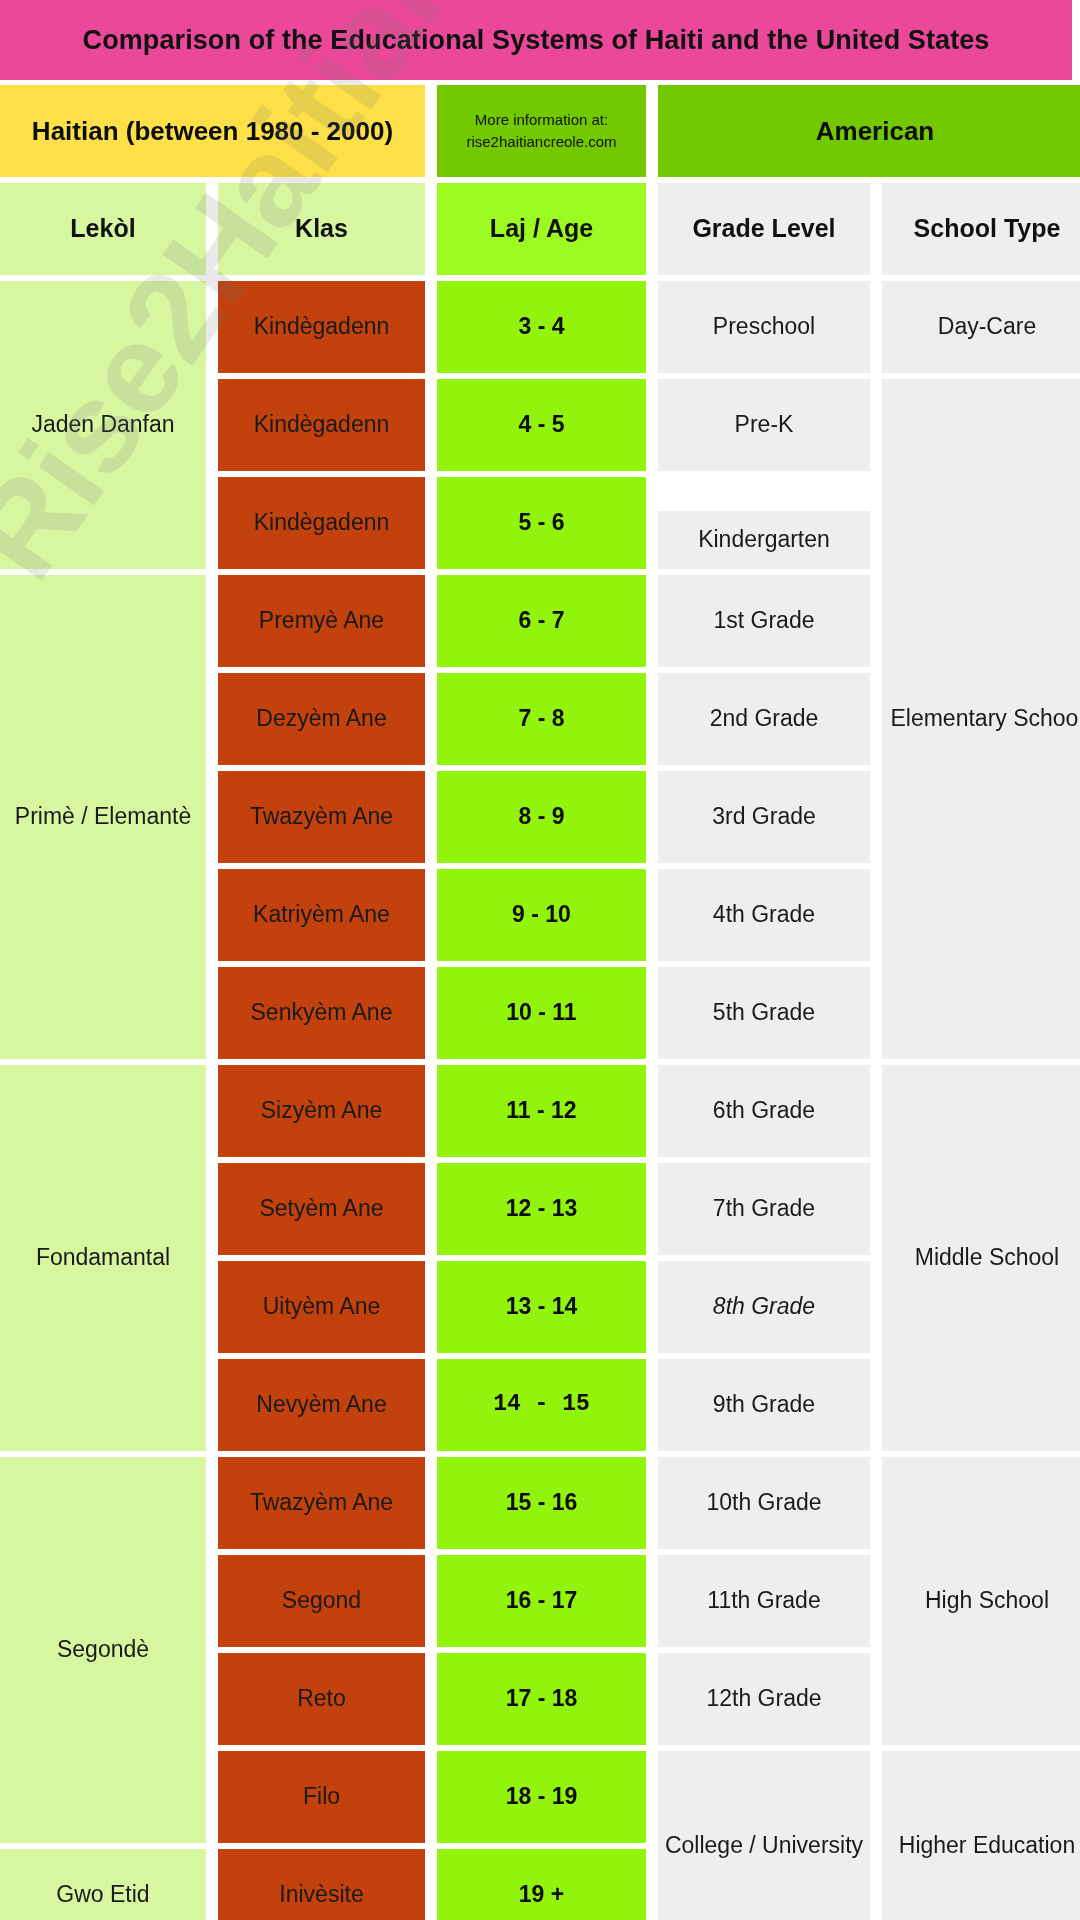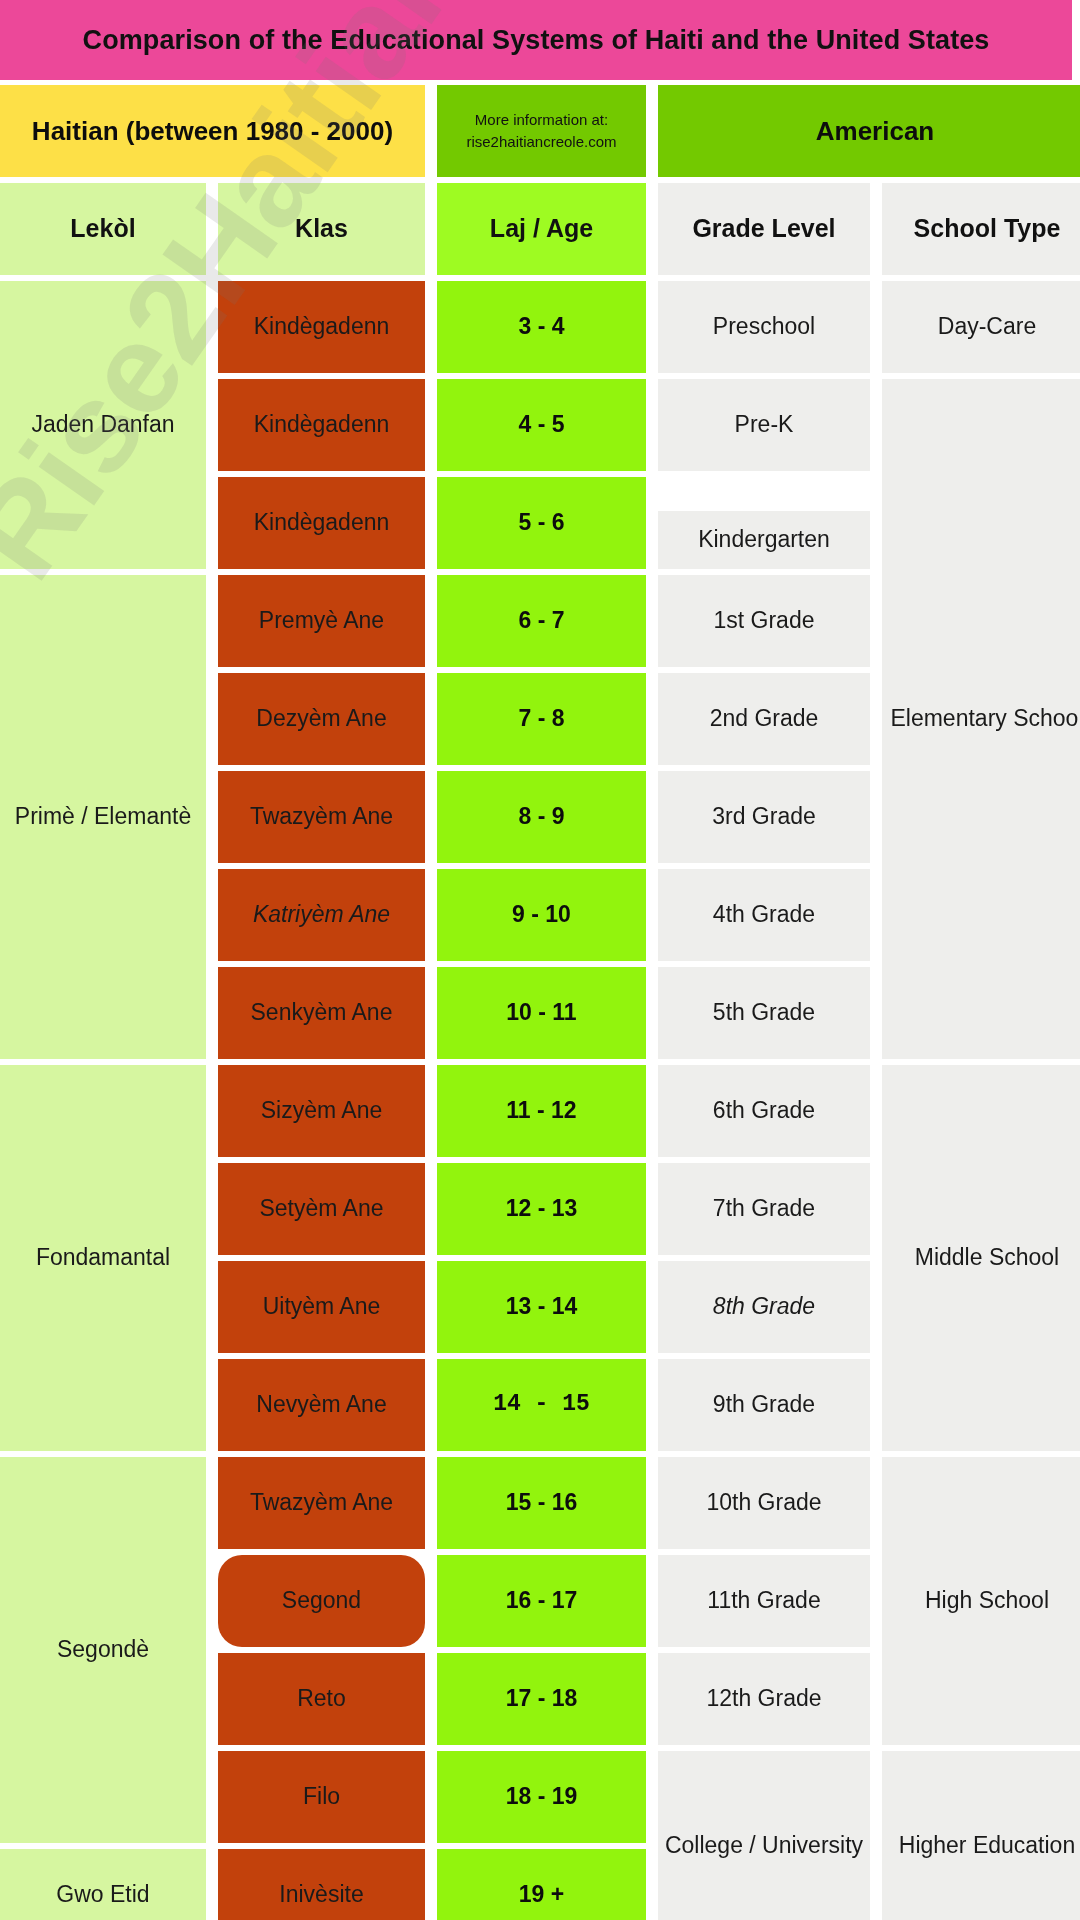--- a/index.html
+++ b/index.html
@@ -133,42 +133,42 @@
           <div class="cell c-grade" style="grid-area: 5 / 7; margin-top: 34px;">Kindergarten</div>
           <div class="cell c-klas" style="grid-area: 7 / 3;">Premyè Ane</div>
           <div class="cell c-age" style="grid-area: 7 / 5;">6 - 7</div>
           <div class="cell c-grade" style="grid-area: 7 / 7;">1st Grade</div>
           <div class="cell c-klas" style="grid-area: 9 / 3;">Dezyèm Ane</div>
           <div class="cell c-age" style="grid-area: 9 / 5;">7 - 8</div>
           <div class="cell c-grade" style="grid-area: 9 / 7;">2nd Grade</div>
           <div class="cell c-klas" style="grid-area: 11 / 3;">Twazyèm Ane</div>
           <div class="cell c-age" style="grid-area: 11 / 5;">8 - 9</div>
           <div class="cell c-grade" style="grid-area: 11 / 7;">3rd Grade</div>
-          <div class="cell c-klas" style="grid-area: 13 / 3; font-style: italic;">Katriyèm Ane</div>
+          <div class="cell c-klas" style="grid-area: 13 / 3;">Katriyèm Ane</div>
           <div class="cell c-age" style="grid-area: 13 / 5;">9 - 10</div>
           <div class="cell c-grade" style="grid-area: 13 / 7;">4th Grade</div>
           <div class="cell c-klas" style="grid-area: 15 / 3;">Senkyèm Ane</div>
           <div class="cell c-age" style="grid-area: 15 / 5;">10 - 11</div>
           <div class="cell c-grade" style="grid-area: 15 / 7;">5th Grade</div>
           <div class="cell c-klas" style="grid-area: 17 / 3;">Sizyèm Ane</div>
           <div class="cell c-age" style="grid-area: 17 / 5;">11 - 12</div>
           <div class="cell c-grade" style="grid-area: 17 / 7;">6th Grade</div>
           <div class="cell c-klas" style="grid-area: 19 / 3;">Setyèm Ane</div>
           <div class="cell c-age" style="grid-area: 19 / 5;">12 - 13</div>
           <div class="cell c-grade" style="grid-area: 19 / 7;">7th Grade</div>
           <div class="cell c-klas" style="grid-area: 21 / 3;">Uityèm Ane</div>
           <div class="cell c-age" style="grid-area: 21 / 5;">13 - 14</div>
           <div class="cell c-grade" style="grid-area: 21 / 7; font-style: italic;">8th Grade</div>
           <div class="cell c-klas" style="grid-area: 23 / 3;">Nevyèm Ane</div>
           <div class="cell c-age" style="grid-area: 23 / 5; font-family: Liberation Mono, monospace;">14 - 15</div>
           <div class="cell c-grade" style="grid-area: 23 / 7;">9th Grade</div>
           <div class="cell c-klas" style="grid-area: 25 / 3;">Twazyèm Ane</div>
           <div class="cell c-age" style="grid-area: 25 / 5;">15 - 16</div>
           <div class="cell c-grade" style="grid-area: 25 / 7;">10th Grade</div>
-          <div class="cell c-klas" style="grid-area: 27 / 3; border-radius: 24px;">Segond</div>
+          <div class="cell c-klas" style="grid-area: 27 / 3;">Segond</div>
           <div class="cell c-age" style="grid-area: 27 / 5;">16 - 17</div>
           <div class="cell c-grade" style="grid-area: 27 / 7;">11th Grade</div>
           <div class="cell c-klas" style="grid-area: 29 / 3;">Reto</div>
           <div class="cell c-age" style="grid-area: 29 / 5;">17 - 18</div>
           <div class="cell c-grade" style="grid-area: 29 / 7;">12th Grade</div>
           <div class="cell c-klas" style="grid-area: 31 / 3;">Filo</div>
           <div class="cell c-age" style="grid-area: 31 / 5;">18 - 19</div>
           <div class="cell c-klas" style="grid-area: 33 / 3;">Inivèsite</div>
           <div class="cell c-age" style="grid-area: 33 / 5;">19 +</div>
           <div class="cell c-grade" style="grid-area: 31 / 7 / span 3;">College / University</div>

